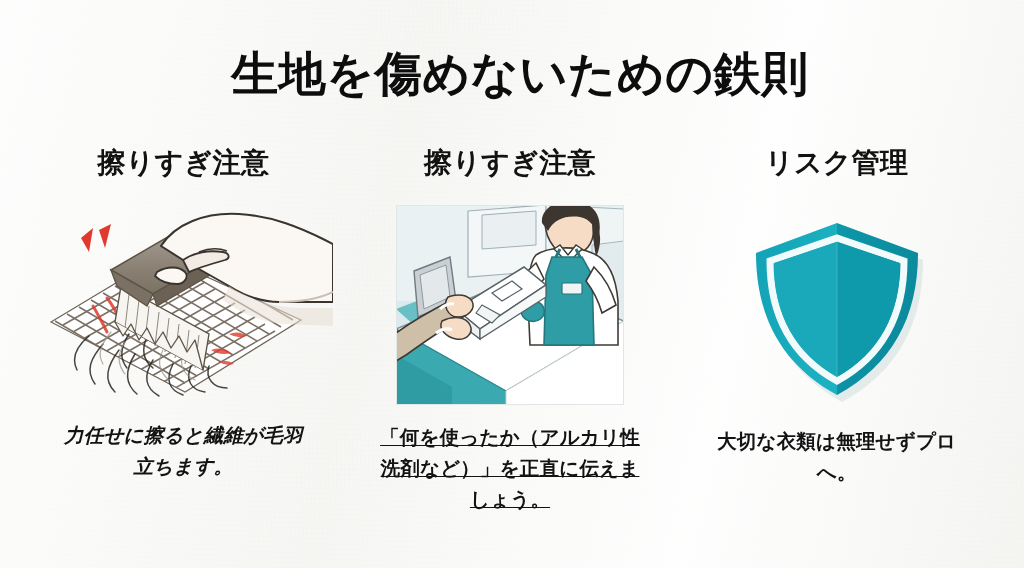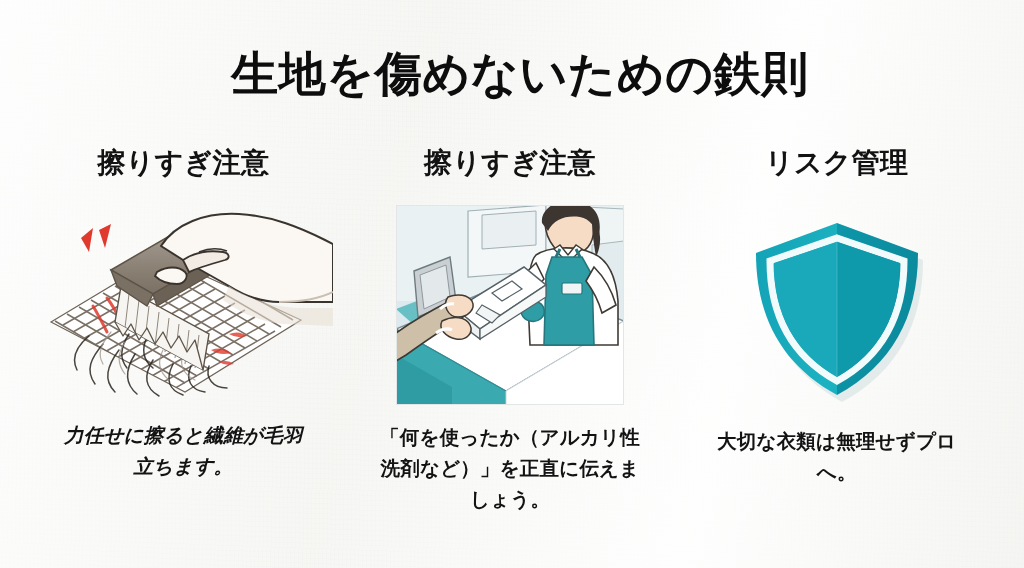--- a/index.html
+++ b/index.html
@@ -80,21 +80,21 @@
   .caption {
     font-size: 19.5px;
     line-height: 31px;
     font-weight: 700;
     color: #131313;
     text-align: center;
     letter-spacing: 0.2px;
     margin-top: 6px;
   }
   .cap-w1 { width: 250px; }
-  .cap-w2 { width: 270px; }
+  .cap-w2 { width: 270px; text-decoration: underline; }
   .cap-w3 { width: 245px; }
 
   
   .col-1 { margin-left: 2px; }
   .col-2 { margin-left: 0px; }
   .col-3 { margin-right: 6px; gap: 8px; }
   .col-1 .figure { margin-top: 4px; }
   .col-2 .figure { margin-top: 12px; }
   .col-3 .figure { margin-top: 10px; }
   .col-2 .caption { margin-top: 12px; }

